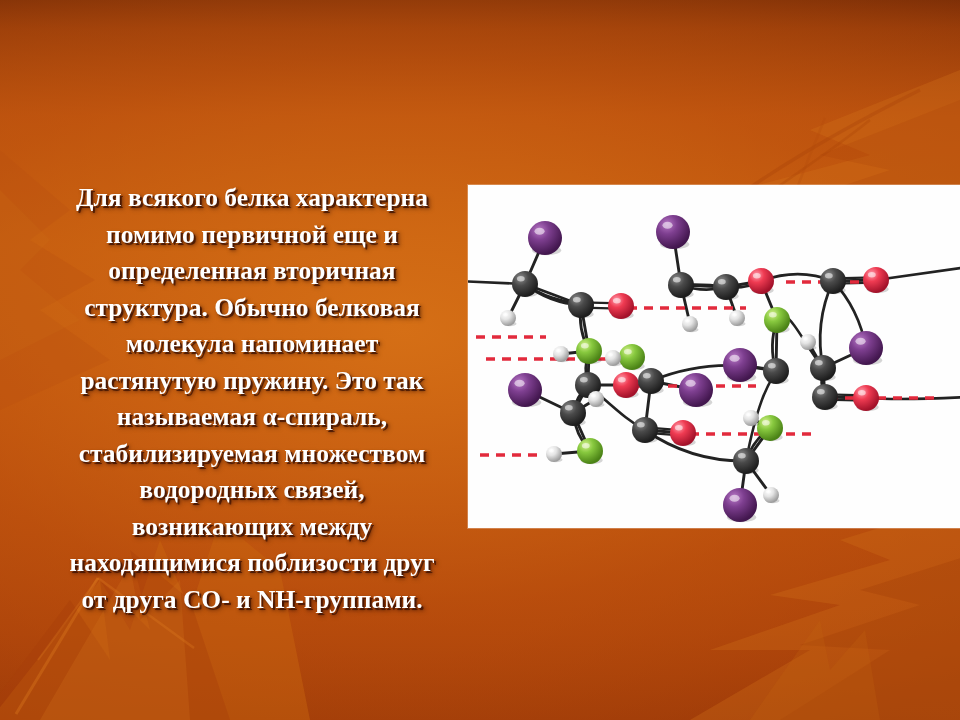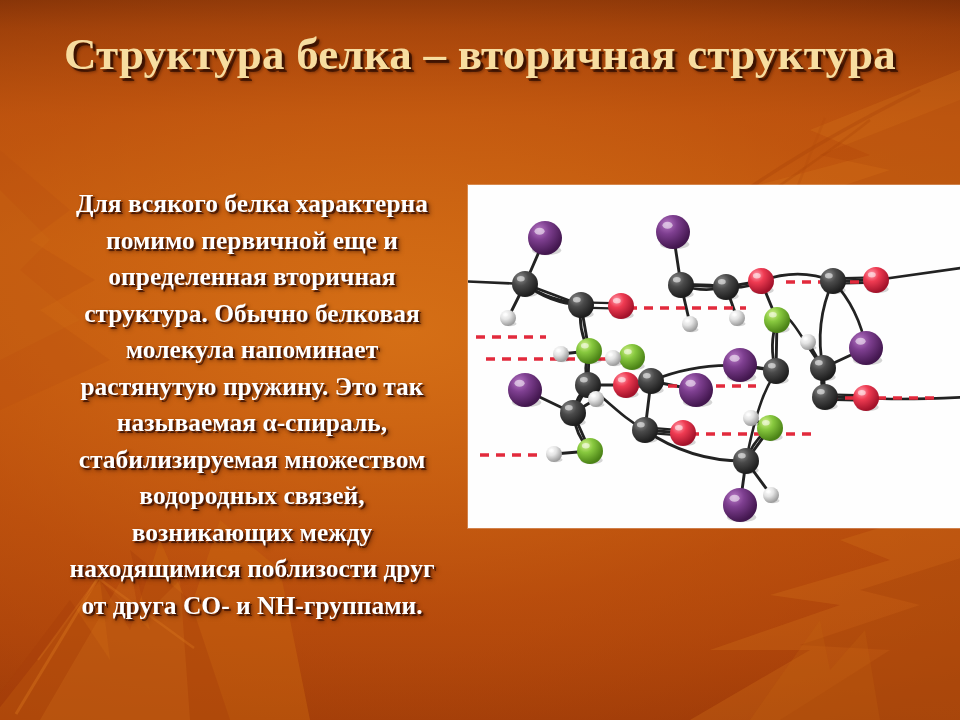--- a/index.html
+++ b/index.html
@@ -43,21 +43,21 @@
   .body-wrap{
     position:absolute;left:52px;top:172px;width:400px;
     text-align:center;
   }
   .body-text{
     font-family:"Liberation Serif", serif;
     font-weight:bold;
     font-size:25.5px;
     line-height:36.5px;
     color:#ffffff;
-    margin:14px;
+    margin:8px;
     text-shadow:
       2px 2px 0 rgba(58,16,3,0.70),
       2px 2px 3px rgba(45,12,2,0.55),
       3px 3px 5px rgba(35,9,1,0.35);
   }
 
   
   .panel{
     position:absolute;left:468px;top:185px;width:500px;height:343px;
     background:#fefefe;
@@ -100,23 +100,20 @@
     </svg>
   </div>
 
   <div class="deco" style="left:0px;top:150px;width:140px;height:260px;">
     <svg viewBox="0 0 140 260" width="140" height="260" aria-hidden="true">
       <path d="M0 0 L70 60 L30 90 L95 130 L40 160 L110 210 L0 260 Z" fill="#b85110" opacity="0.30"></path>
       <path d="M0 40 L50 90 L20 120 L80 170 L0 210 Z" fill="#cd6c16" opacity="0.22"></path>
     </svg>
   </div>
 
-  <div class="title-wrap">
-    <h1 class="title">Структура белка – вторичная структура</h1>
-  </div>
 
   <div class="body-wrap">
     <p class="body-text">Для всякого белка характерна помимо первичной еще и определенная вторичная структура. Обычно белковая молекула напоминает растянутую пружину. Это так называемая α-спираль, стабилизируемая множеством водородных связей, возникающих между находящимися поблизости друг от друга CO- и NH-группами.</p>
   </div>
 
   <div class="panel">
     <svg id="mol-svg" viewBox="0 0 500 343">
       <defs>
         <radialGradient id="gC" cx="33%" cy="27%" r="72%">
           <stop offset="0%" stop-color="#8d8d8d"></stop>

